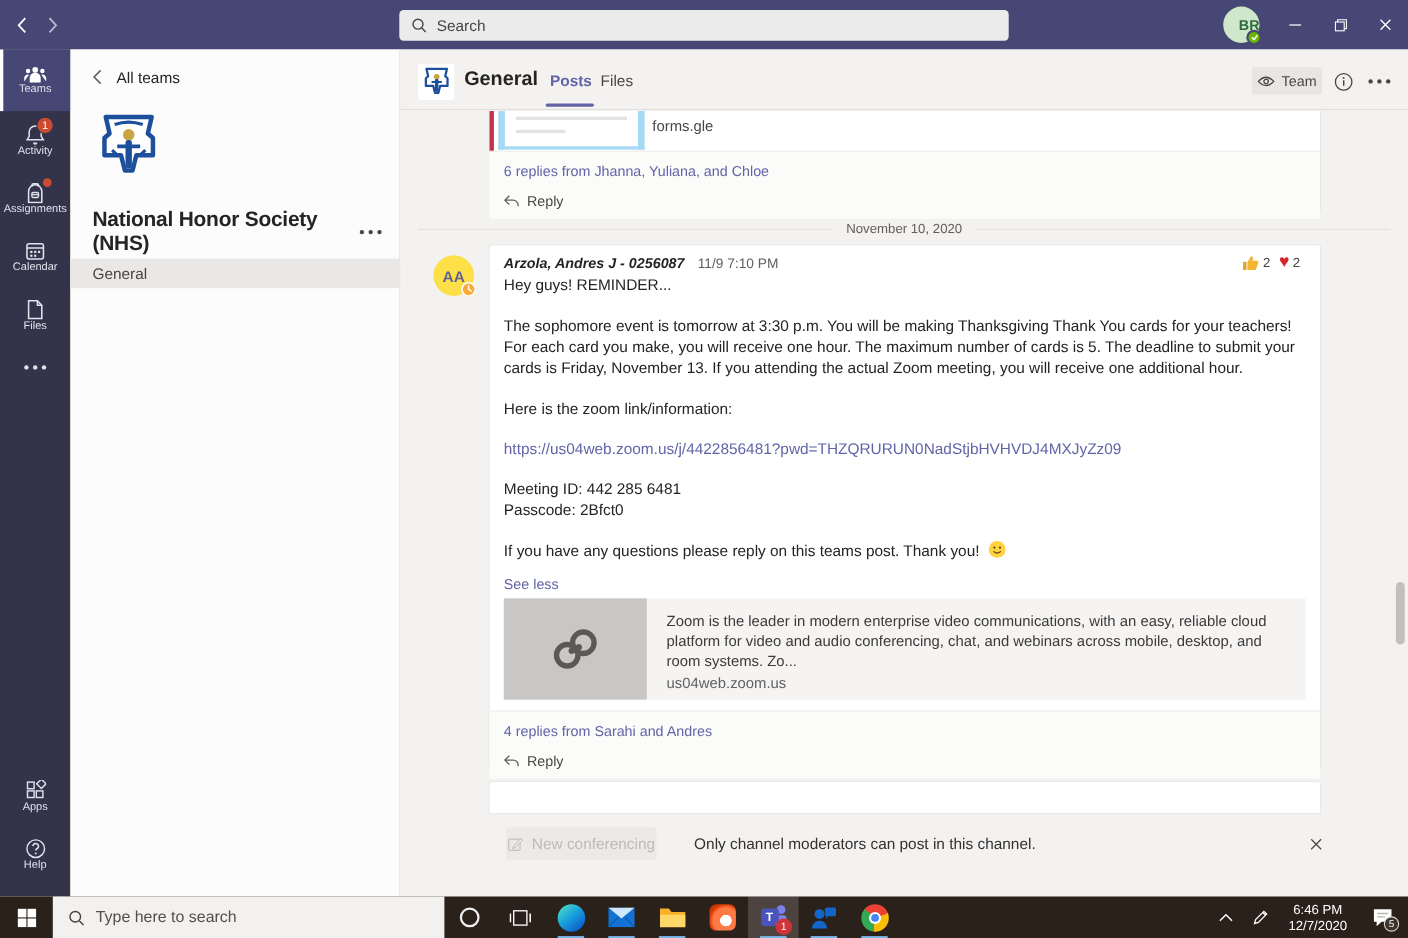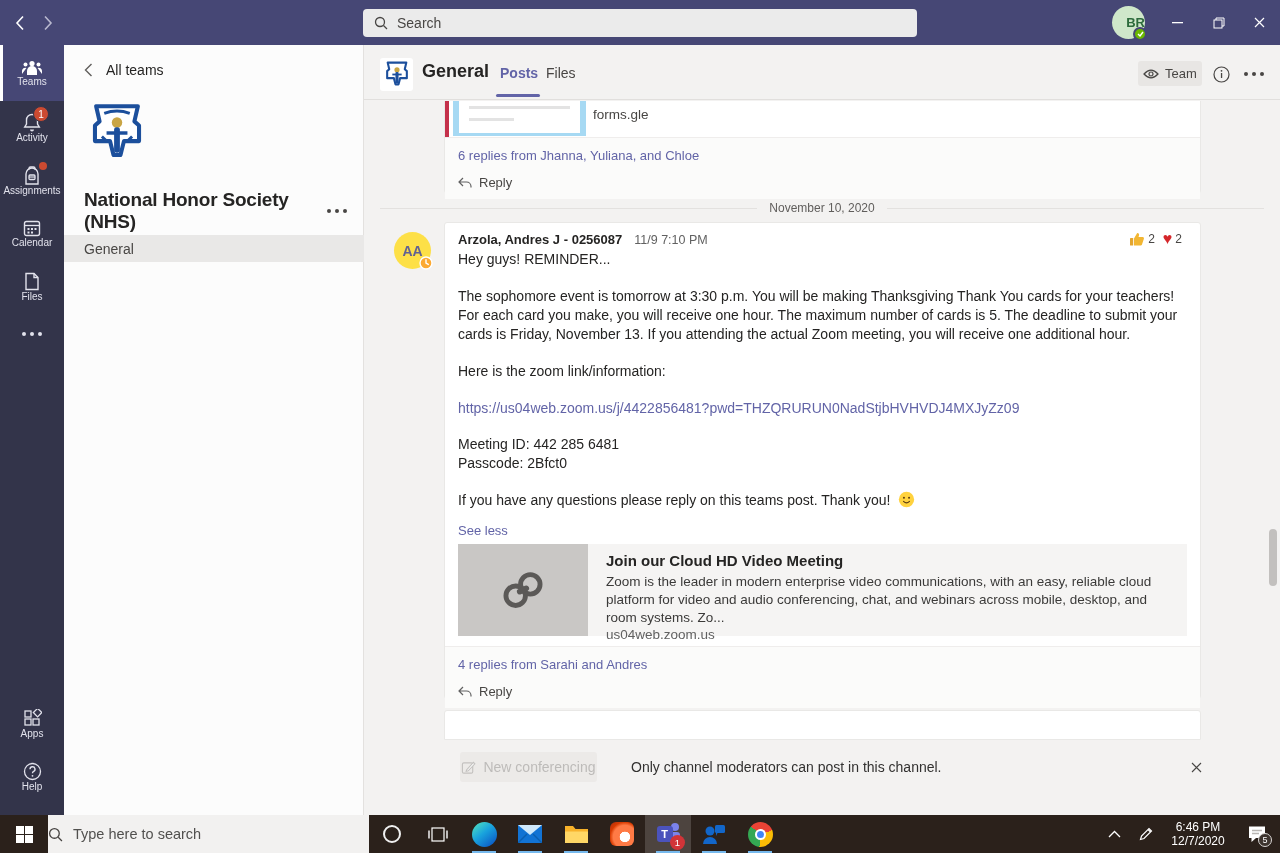--- a/index.html
+++ b/index.html
@@ -71,21 +71,21 @@
   .gform-link { position:absolute; left:148px; top:8px; font-size:13.5px; color:#484644; }
 
   .date-divider { position:absolute; left:16px; top:100px; width:884px; display:flex; align-items:center; color:#605e5c; font-size:12px; }
   .date-divider::before, .date-divider::after { content:""; flex:1; border-top:1px solid #e3e1df; }
   .date-divider b { font-weight:normal; padding:0 12px; }
 
   .main-card { top:121px; height:477px; display:flex; flex-direction:column; padding:9px 16px 0 13px; }
   .msg-avatar { position:absolute; left:30px; top:131px; width:37px; height:37px; border-radius:50%; background:#fde047; color:#616192; font-weight:bold; font-size:14px; display:flex; align-items:center; justify-content:center; }
   .msg-avatar .presence { position:absolute; right:-2px; bottom:-1px; width:14px; height:14px; }
   .msg-head { display:flex; align-items:baseline; }
-  .msg-author { font-size:13px; font-weight:bold; color:#252423; }
+  .msg-author { font-size:13px; font-weight:bold; color:#252423;font-style:italic; }
   .msg-time { font-size:12.5px; color:#616161; margin-left:12px; }
   .reactions { position:absolute; right:18px; top:8px; display:flex; align-items:center; }
   .reaction { display:flex; align-items:center; margin-left:8px; }
   .reaction .cnt { font-size:12px; color:#484644; margin-left:3px; }
   .heart-glyph { color:#d5272b; font-size:16px; line-height:16px; }
   .msg-text { font-size:14px; line-height:19px; color:#252423; }
   .mt { margin-top:18px; }
   .msg-link { margin-top:19px; font-size:14px; color:#6264a7; }
   .inline-emoji { display:inline-block; vertical-align:-3px; margin-left:4px; }
   .see-less { margin-top:10px; font-size:13px; color:#6264a7; }
@@ -104,21 +104,21 @@
   .composer { position:absolute; left:0; top:695px; width:916px; height:75px; background:#f3f2f1; }
   .newconv-btn { position:absolute; left:96px; top:12px; width:137px; height:30px; background:#eceae8; border-radius:3px; display:flex; align-items:center; justify-content:center; color:#bdbbb9; font-size:14px; }
   .newconv-btn span { margin-left:7px; }
   .mod-notice { position:absolute; left:267px; top:19px; font-size:14px; color:#323130; }
   .composer-close { position:absolute; left:818px; top:13px; width:28px; height:28px; display:flex; align-items:center; justify-content:center; color:#484644; }
 
   
   .taskbar { position:absolute; left:0; top:815px; width:1280px; height:38px; background:#2b211b; display:flex; align-items:stretch; }
   .tb-cell { width:46px; display:flex; align-items:center; justify-content:center; position:relative; }
   .start-btn { width:48px; }
-  .ts-search { width:321px; background:#f2f1f0; display:flex; align-items:center; color:#454240; }
+  .ts-search { width:356px; background:#f2f1f0; display:flex; align-items:center; padding-left:14px; color:#454240; }
   .ts-search span { margin-left:10px; font-size:14.5px; color:#51504e; }
   .run-line { position:absolute; bottom:0; left:11px; width:24px; height:2px; background:#76b9ed; }
   .tb-cell.active-app { background:rgba(255,255,255,0.16); }
   .app-badge { position:absolute; right:6px; bottom:3px; width:15px; height:15px; border-radius:50%; background:#d13438; color:#fff; font-size:9.5px; display:flex; align-items:center; justify-content:center; }
   .tray { margin-left:auto; display:flex; align-items:stretch; }
   .tray-cell { width:32px; display:flex; align-items:center; justify-content:center; }
   .tray-clock { width:72px; display:flex; flex-direction:column; align-items:center; justify-content:center; color:#fff; font-size:12px; line-height:14px; }
   .tray-notif { width:46px; position:relative; }
   .notif-badge { position:absolute; right:8px; bottom:6px; width:14px; height:14px; border-radius:50%; background:#3d342e; border:1px solid #d8d5d3; color:#fff; font-size:9px; display:flex; align-items:center; justify-content:center; }
 
@@ -394,21 +394,20 @@
           <div class="preview-thumb">
             <svg width="52" height="44" viewBox="0 0 64 52">
                 <g fill="none" stroke="#5b5957" stroke-width="6" stroke-linecap="round">
                   <circle cx="23" cy="33" r="12"></circle>
                   <circle cx="41" cy="19" r="12"></circle>
                   <path d="M28 28 L36 24" stroke-width="7"></path>
                 </g>
               </svg>
           </div>
           <div class="preview-body">
-            <div class="preview-title">Join our Cloud HD Video Meeting</div>
             <div class="preview-desc">Zoom is the leader in modern enterprise video communications, with an easy, reliable cloud platform for video and audio conferencing, chat, and webinars across mobile, desktop, and room systems. Zo...</div>
             <div class="preview-domain">us04web.zoom.us</div>
           </div>
         </div>
         <div class="replies-strip" style="padding-left:13px">
           <div class="replies-link">4 replies from Sarahi and Andres</div>
           <div class="reply-row">
             <svg width="14" height="11" viewBox="0 0 14 11">
                 <path d="M5 1 L1 5 L5 9 M1 5 h7.5 A4.5 4.5 0 0 1 13 9.5 v1" stroke="#616161" stroke-width="1.2" fill="none"></path>
               </svg>

